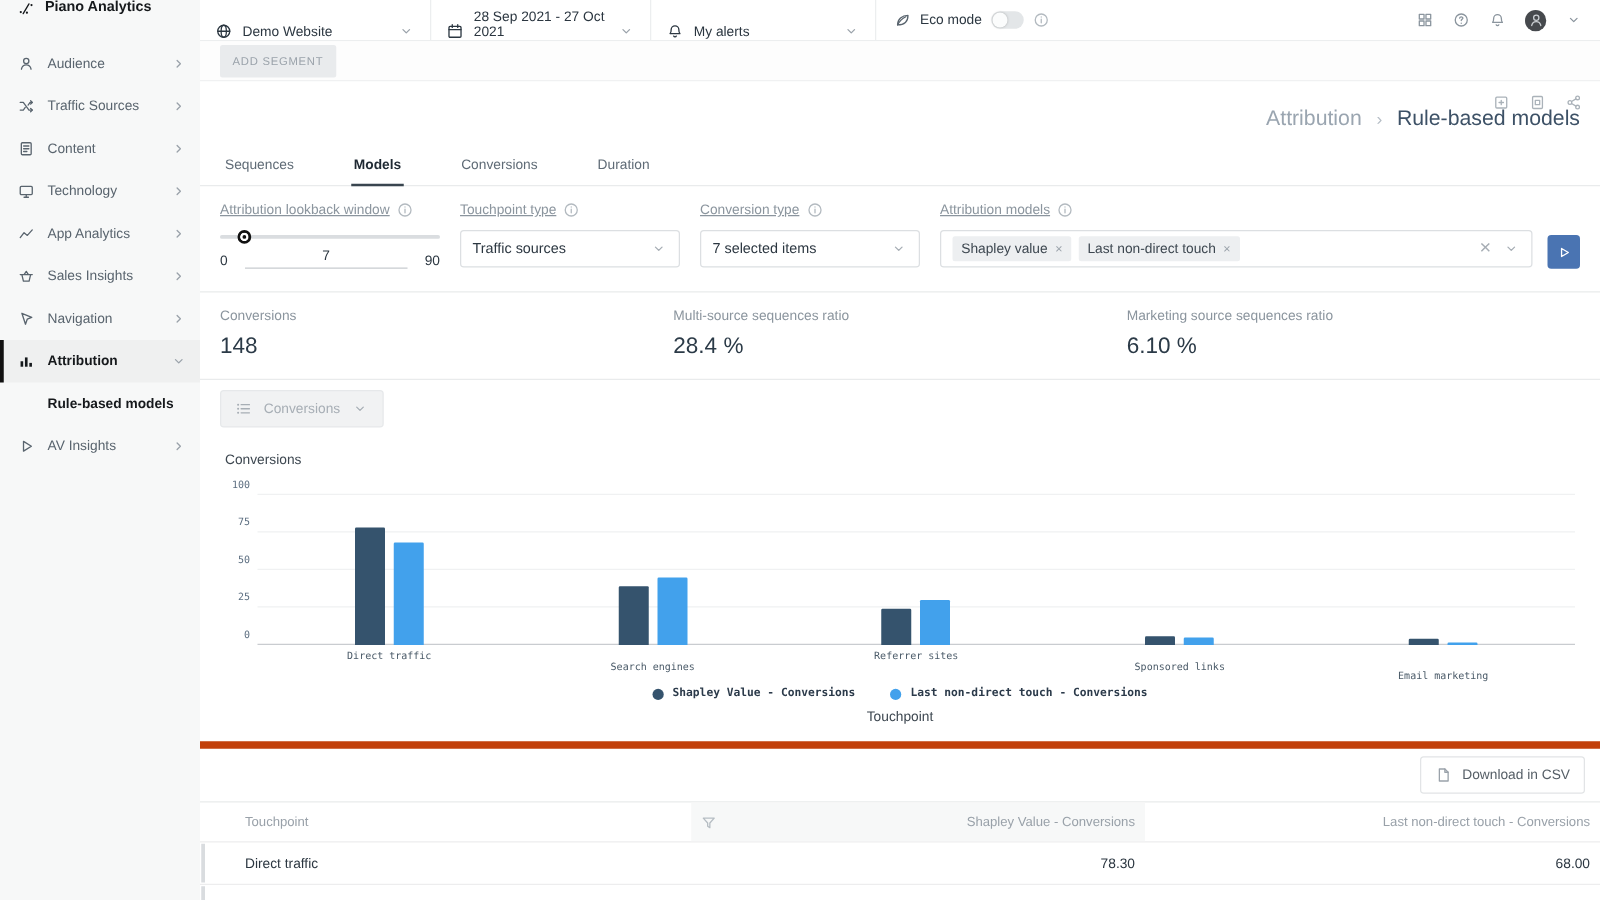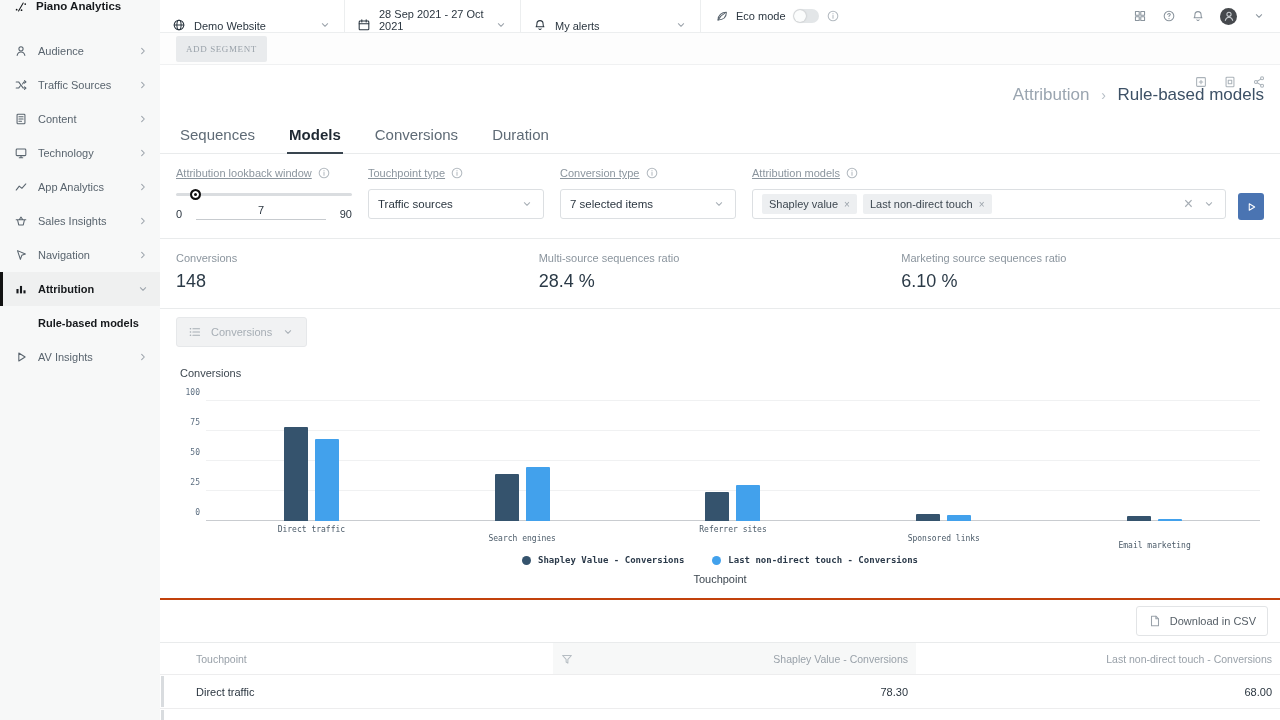--- a/index.html
+++ b/index.html
@@ -25,32 +25,32 @@
   .tb-sel { display:flex; align-items:flex-end; gap:8px; height:100%; padding:0 12px; border-right:1px solid #eceeef; cursor:pointer; }
   .tb-sel .chev { margin-left:auto; color:#9aa2aa; }
   .tb-site { width:185px; } .tb-date { width:176px; } .tb-alerts { width:180px; }
   .tb-eco { display:flex; align-items:center; gap:7px; padding:0 14px; color:#2b3640; }
   .toggle { width:26px; height:14px; border-radius:7px; background:#e3e6e8; position:relative; cursor:pointer; }
   .toggle .knob { position:absolute; left:1px; top:1px; width:12px; height:12px; border-radius:50%; background:#fbfcfc; box-shadow:0 0 2px rgba(0,0,0,.25); }
   .tb-right { margin-left:auto; display:flex; align-items:center; gap:15px; padding-right:14px; color:#8b959e; }
   .avatar { width:17px; height:17px; border-radius:50%; background:#46494d; display:flex; align-items:center; justify-content:center; color:#c9cdd1; overflow:hidden; }
 
   .segmentbar { height:32px; flex:none; display:flex; align-items:center; padding:0 16px; border-bottom:1px solid #f0f1f2; background:#fdfdfd; }
-  .add-seg { background:#e9ebed; color:#9aa2aa; font-size:9px; letter-spacing:.6px; padding:8px 10px; border-radius:2px; border:none; cursor:pointer; font-family:Liberation Serif, serif; }
+  .add-seg { background:#e9ebed; color:#9aa2aa; font-size:9px; letter-spacing:.6px; padding:8px 10px; border-radius:2px; border:none; cursor:pointer; font-family:Liberation Sans, sans-serif; }
 
   .content { flex:1; position:relative; overflow:hidden; }
 
   .page-head { position:relative; padding:20px 16px 0;text-align:right; }
   .head-actions { position:absolute; top:10px; right:14px; display:flex; gap:15px; color:#aab2b9; }
   .crumb { font-size:17px; }
   .crumb .parent { color:#9aa5b0; cursor:pointer; }
   .crumb .sep { color:#b6bec6; margin:0 7px; font-size:14px; }
   .crumb .current { color:#3d5166; }
 
-  .tabs { display:flex; gap:30px; padding:0 18px; margin-top:12px; border-bottom:1px solid #e9ebec; font-size:15px; }
+  .tabs { display:flex; gap:44px; padding:0 18px; margin-top:12px; border-bottom:1px solid #e9ebec; font-size:11px; }
   .tab { padding:9px 2px 10px; color:#5f6b76; cursor:pointer; position:relative; }
   .tab.active { color:#1f2933; font-weight:bold; }
   .tab.active::after { content:""; position:absolute; left:0; right:0; bottom:-1px; height:2px; background:#39454f; }
 
   
   .filters { display:flex; gap:16px; padding:12px 16px 18px; border-bottom:1px solid #e9ebec; align-items:flex-start; }
   .f-label { font-size:11px; color:#8b959e; display:flex; align-items:center; gap:5px; margin-bottom:9px;text-decoration:underline; }
   .f-label .icon { color:#b3bac0; }
   .f-lookback { width:176px; }
   .slider { position:relative; height:10px; margin-top:4px; }
@@ -85,21 +85,21 @@
   .slot { flex:1; display:flex; align-items:flex-end; justify-content:center; gap:7px; }
   .bar { width:24px; border-radius:1px 1px 0 0; cursor:pointer; }
   .xlabels { position:relative; left:30px; margin-right:34px; height:28px; }
   .xlab { position:absolute; transform:translateX(-50%); font-family:"DejaVu Sans Mono", monospace; font-size:8px; color:#4a5a68; white-space:nowrap; }
   .legend { display:flex; justify-content:center; gap:28px; margin-top:6px; font-family:"DejaVu Sans Mono", monospace; font-size:9px; font-weight:bold; color:#2b3a4a; }
   .legend .li { display:flex; align-items:center; gap:7px; cursor:pointer; }
   .legend .dot { width:9px; height:9px; border-radius:50%; }
   .axis-x-title { text-align:center; font-size:11px; color:#3d4750; margin-top:8px; }
 
   
-  .download-bar { margin-top:13px; border-top:2px solid #c2410c; border-bottom:1px solid #e9ebec; padding:6px 12px; display:flex; justify-content:flex-end; }
+  .download-bar { margin-top:13px; border-top:6px solid #c2410c; border-bottom:1px solid #e9ebec; padding:6px 12px; display:flex; justify-content:flex-end; }
   .dl-btn { display:flex; align-items:center; gap:8px; background:#fff; border:1px solid #e2e4e6; border-radius:3px; color:#555e66; font-size:11px; padding:7px 11px; cursor:pointer; font-family:inherit; }
   .dl-btn .icon { color:#9aa2aa; }
   .tbl { width:100%; font-size:11px; }
   .tr { display:flex; align-items:stretch; border-bottom:1px solid #ededee; }
   .th { color:#99a1a9; font-size:10.5px; }
   .c1 { width:393px; display:flex; align-items:center; padding-left:36px; position:relative; }
   .c2 { width:363px; display:flex; align-items:center; justify-content:flex-end; padding-right:8px; position:relative; }
   .c3 { flex:1; display:flex; align-items:center; justify-content:flex-end; padding-right:8px; }
   .tr.head { height:32px; }
   .tr.head .c2 { background:#f7f8f8; }

